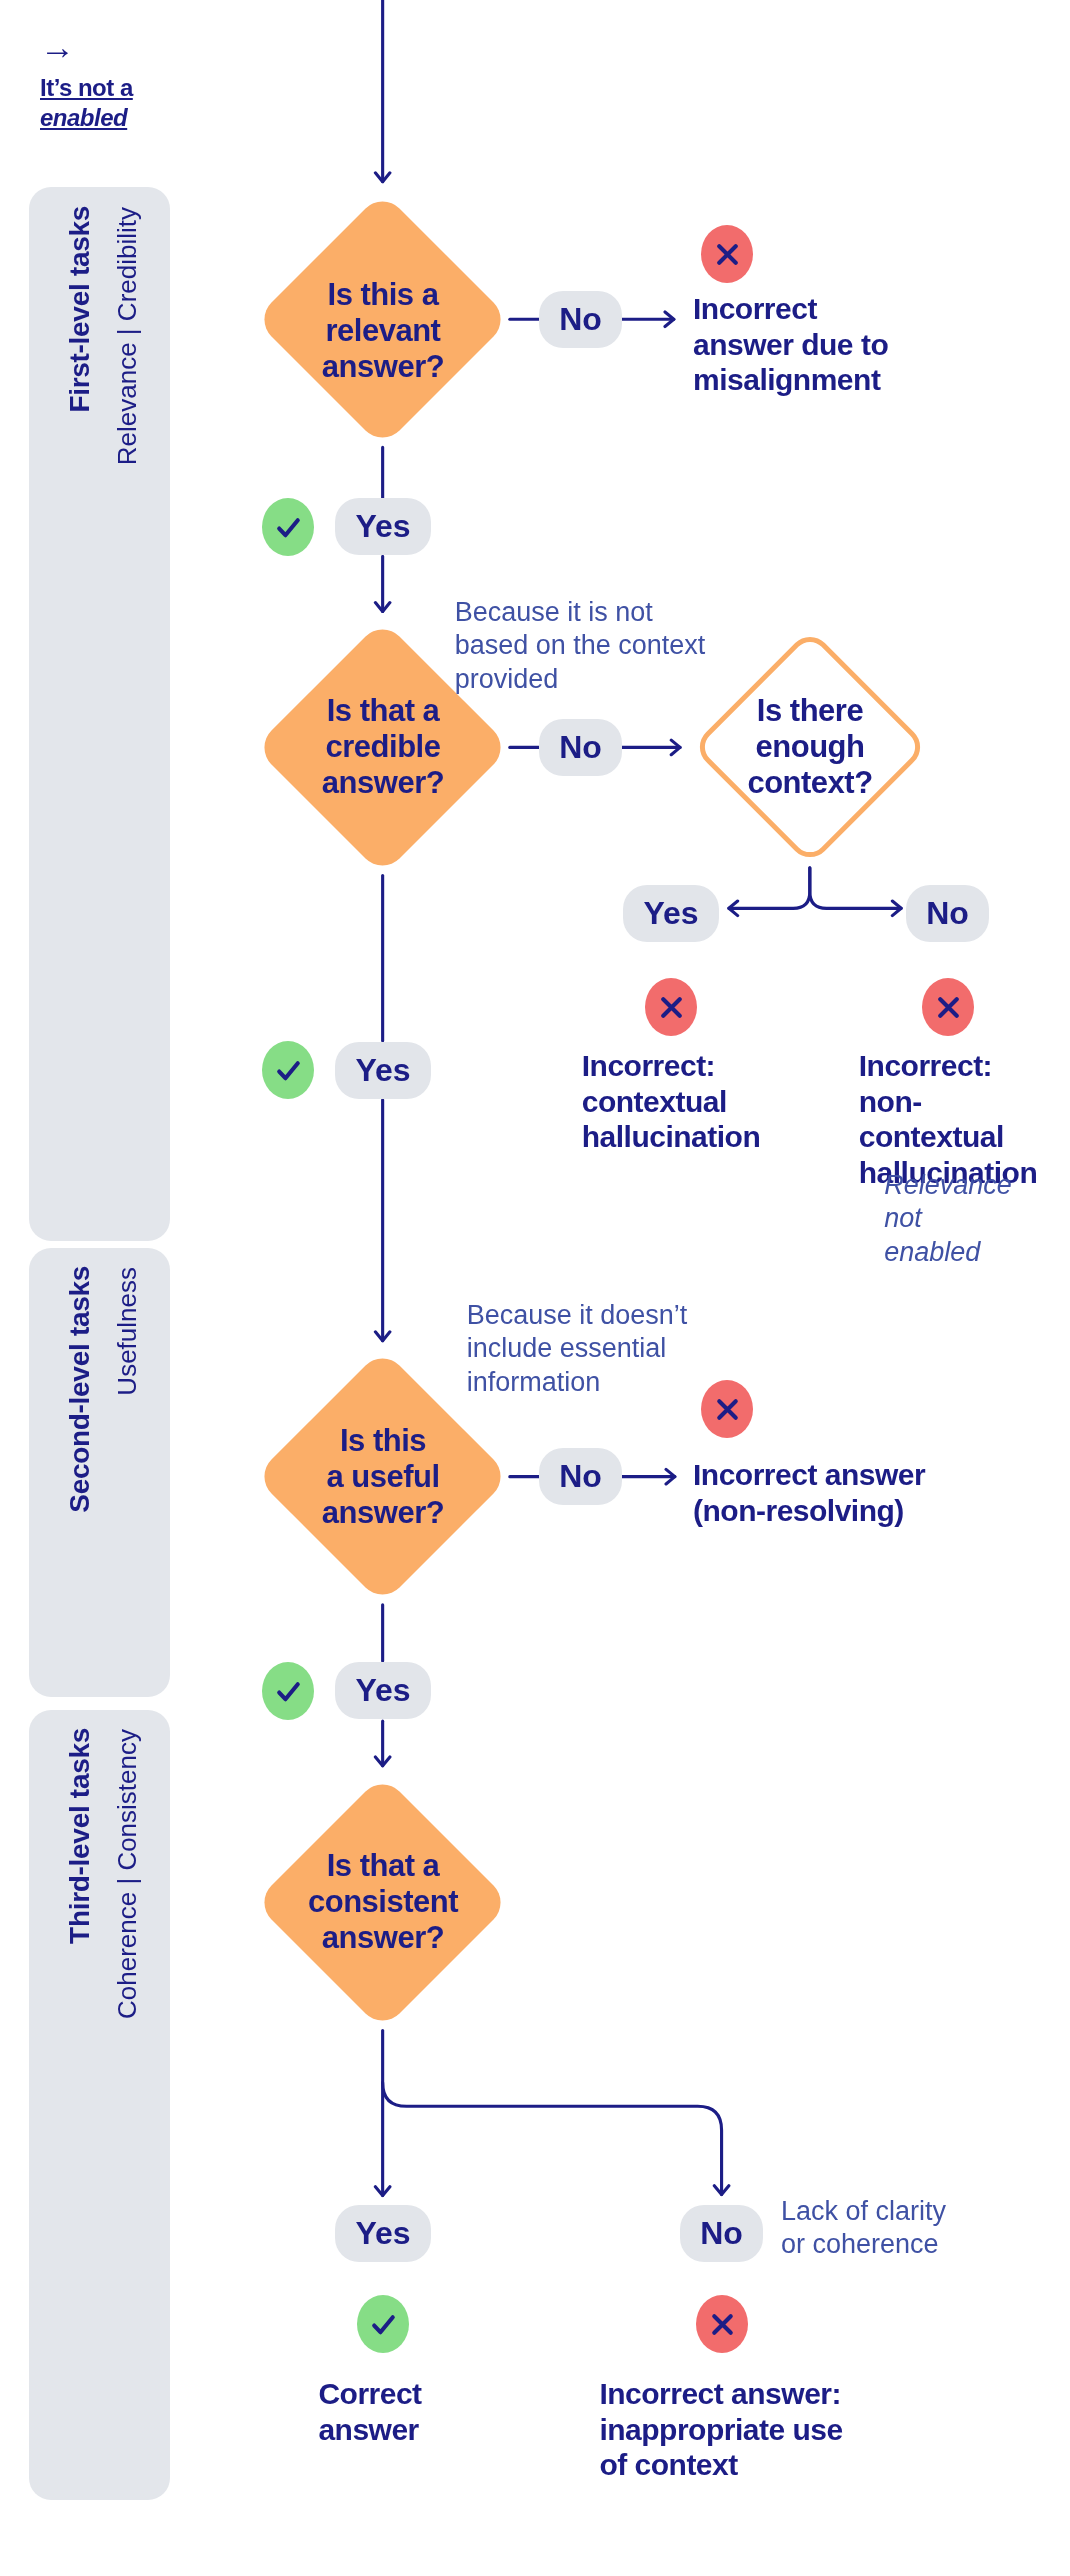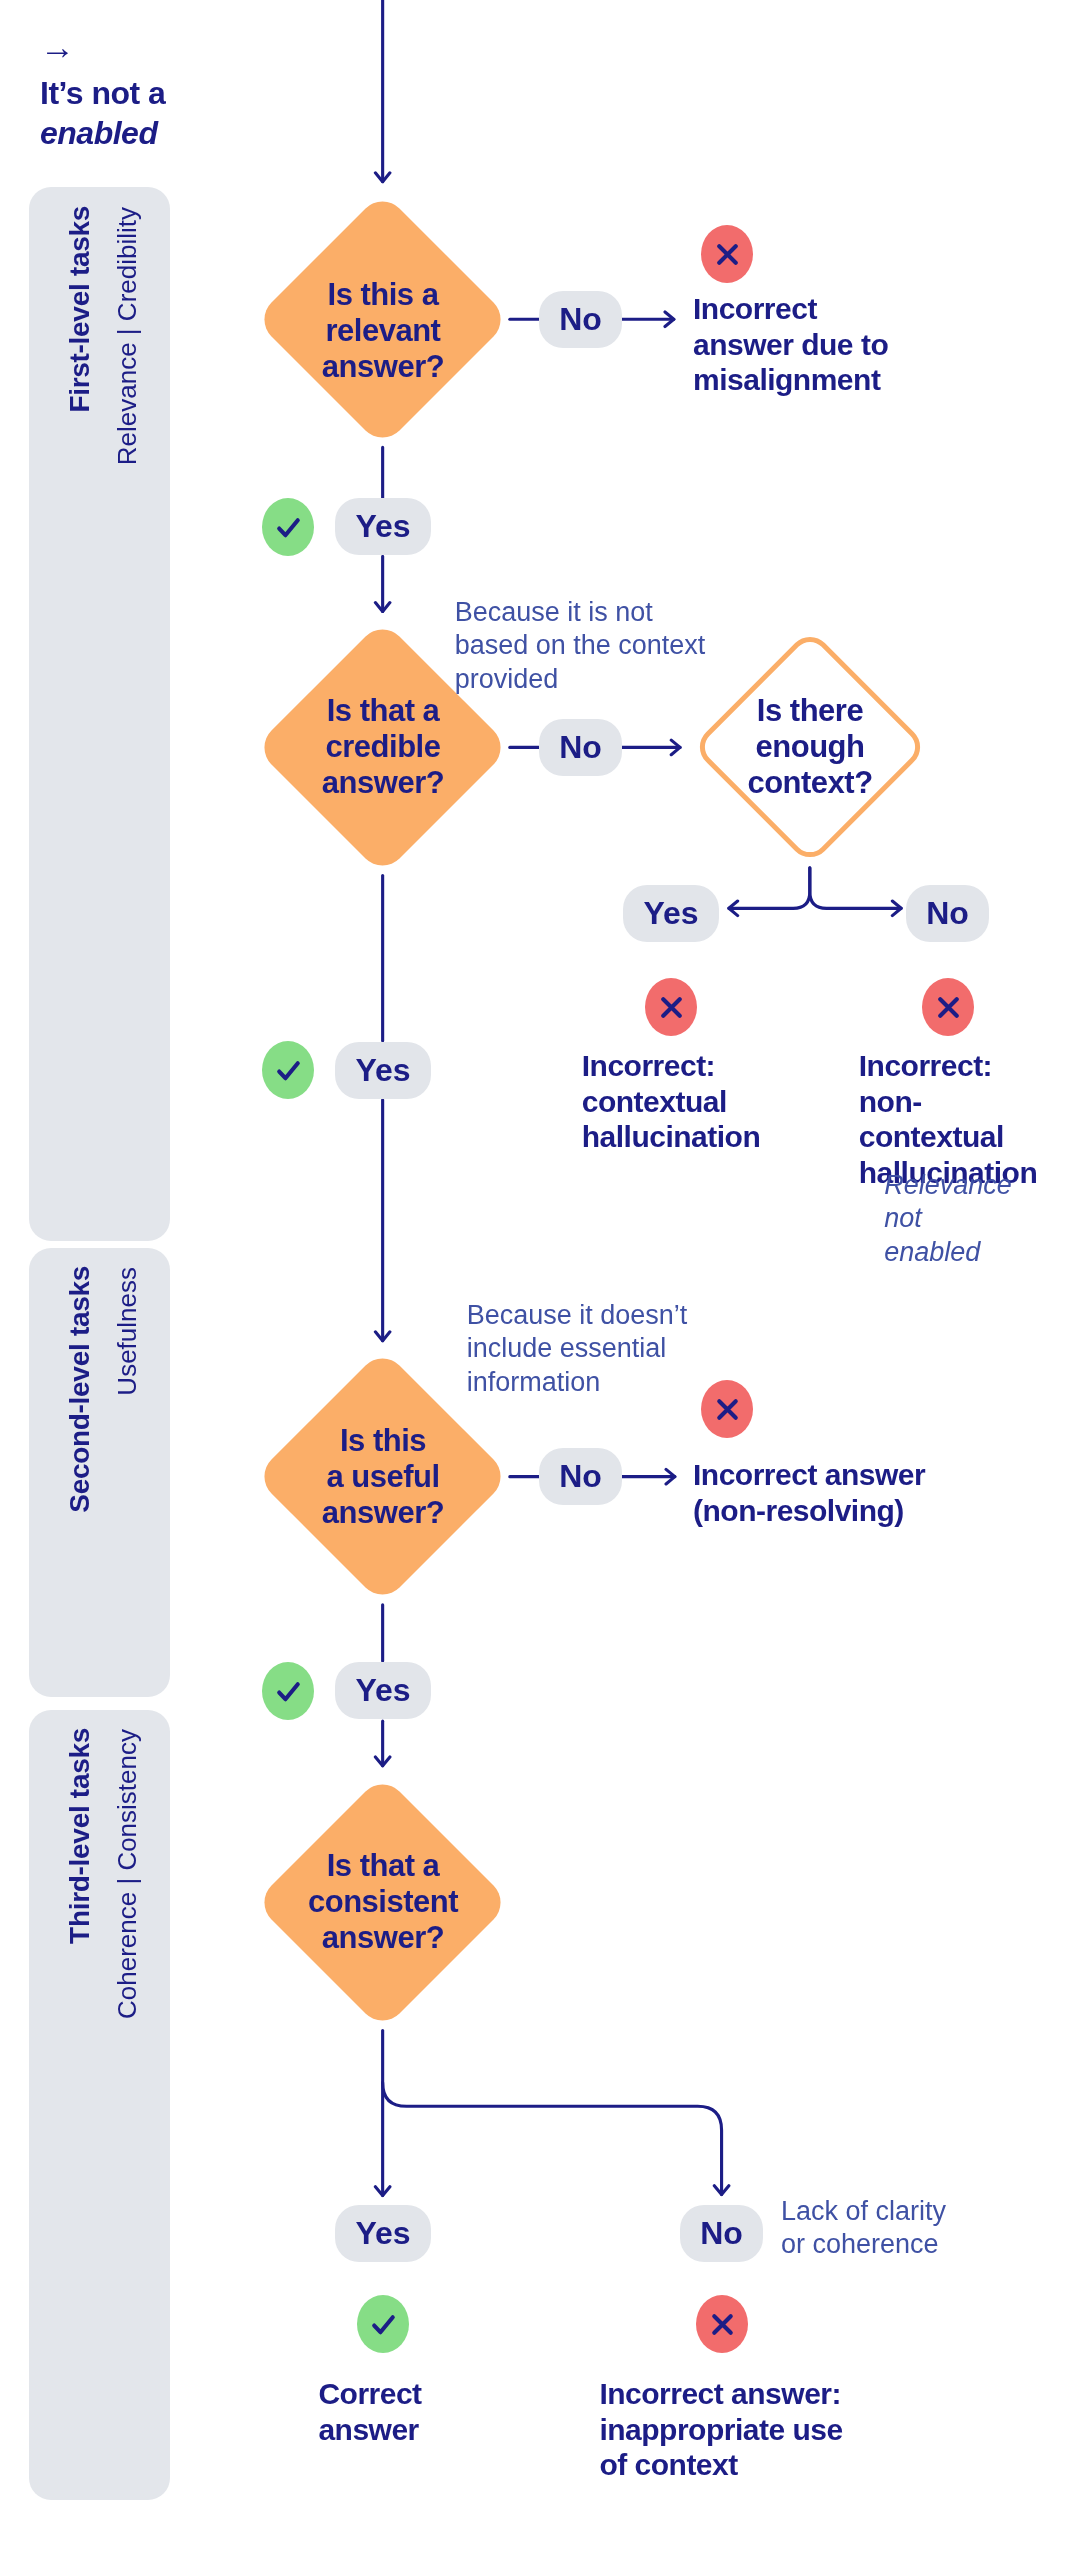--- a/index.html
+++ b/index.html
@@ -25,21 +25,21 @@
   .status.err{background:#f26c6c;}
   .status svg{width:35px;height:35px;}
   
   .outcome{position:absolute;color:#1c1d86;font-size:30px;font-weight:700;line-height:1.19;letter-spacing:-0.5px;white-space:pre-line;z-index:3;}
   .outcome.center{transform:translateX(-50%);}
   .annotation{position:absolute;color:#3f51a4;font-size:27px;font-weight:400;line-height:1.24;white-space:pre-line;z-index:3;}
   .annotation.center{transform:translateX(-50%);text-align:left;}
   .annotation.em{font-style:italic;}
   
   .hdr-arrow{position:absolute;left:40px;top:27px;color:#1c1d86;font-size:35px;font-weight:400;z-index:3;}
-  .hdr{position:absolute;left:40px;top:73px;color:#1c1d86;font-size:32px;font-weight:700;line-height:1.26;letter-spacing:-0.5px;z-index:3;}
+  .hdr{position:absolute;left:40px;top:73px;color:#1c1d86;font-size:24px;font-weight:700;line-height:1.26;letter-spacing:-0.5px;z-index:3;text-decoration:underline;}
   .hdr .it{font-style:italic;}
 </style>
 </head>
 <body>
 
 <div class="side-box" style="top:187px;height:1054px;"></div>
 <div class="side-box" style="top:1248px;height:449px;"></div>
 <div class="side-box" style="top:1710px;height:790px;"></div>
 
 <div class="vtext vtitle" style="left:64px;top:206px;">First-level tasks</div>

